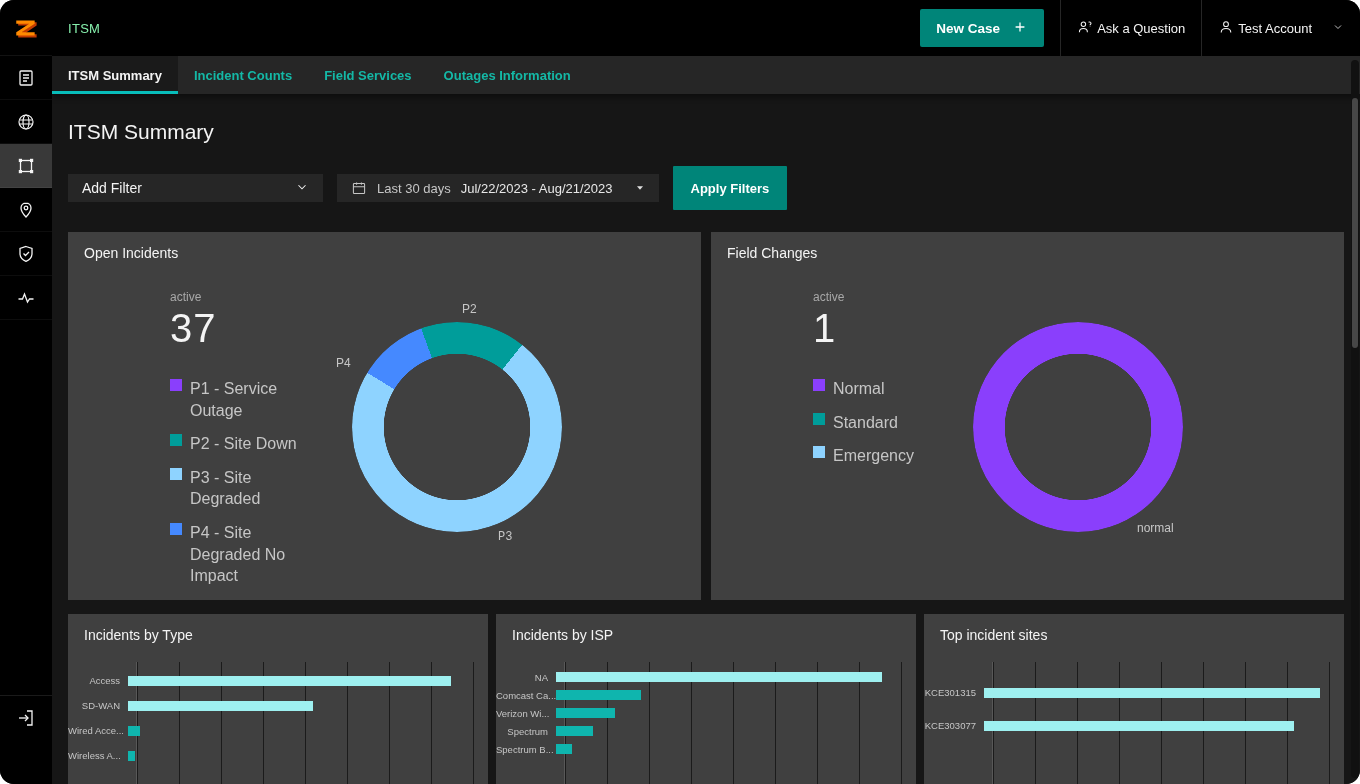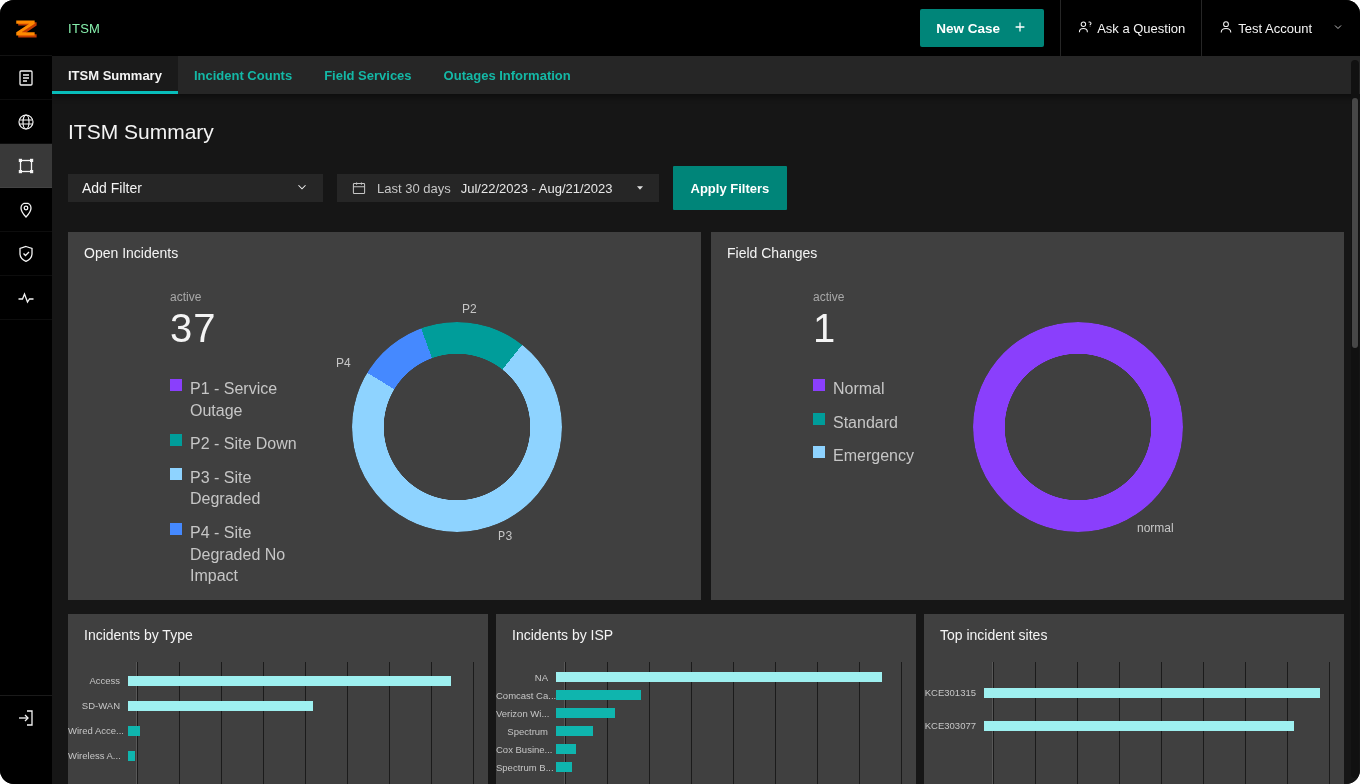--- a/index.html
+++ b/index.html
@@ -407,26 +407,20 @@
                   <div class="bar" style="width: 17.0588%; background: rgb(15, 181, 174);"></div>
                 </div>
               </div>
               <div class="bar-row">
                 <div class="bar-label">Spectrum</div>
                 <div class="bar-track">
                   <div class="bar" style="width: 10.5882%; background: rgb(15, 181, 174);"></div>
                 </div>
               </div>
               <div class="bar-row">
-                <div class="bar-label">Cox Busine...</div>
-                <div class="bar-track">
-                  <div class="bar" style="width: 5.88235%; background: rgb(15, 181, 174);"></div>
-                </div>
-              </div>
-              <div class="bar-row">
                 <div class="bar-label">Spectrum B...</div>
                 <div class="bar-track">
                   <div class="bar" style="width: 4.70588%; background: rgb(15, 181, 174);"></div>
                 </div>
               </div>
             </div>
         </section>
 
         <section class="card card-bar">
           <header class="card-header">Top incident sites</header>

